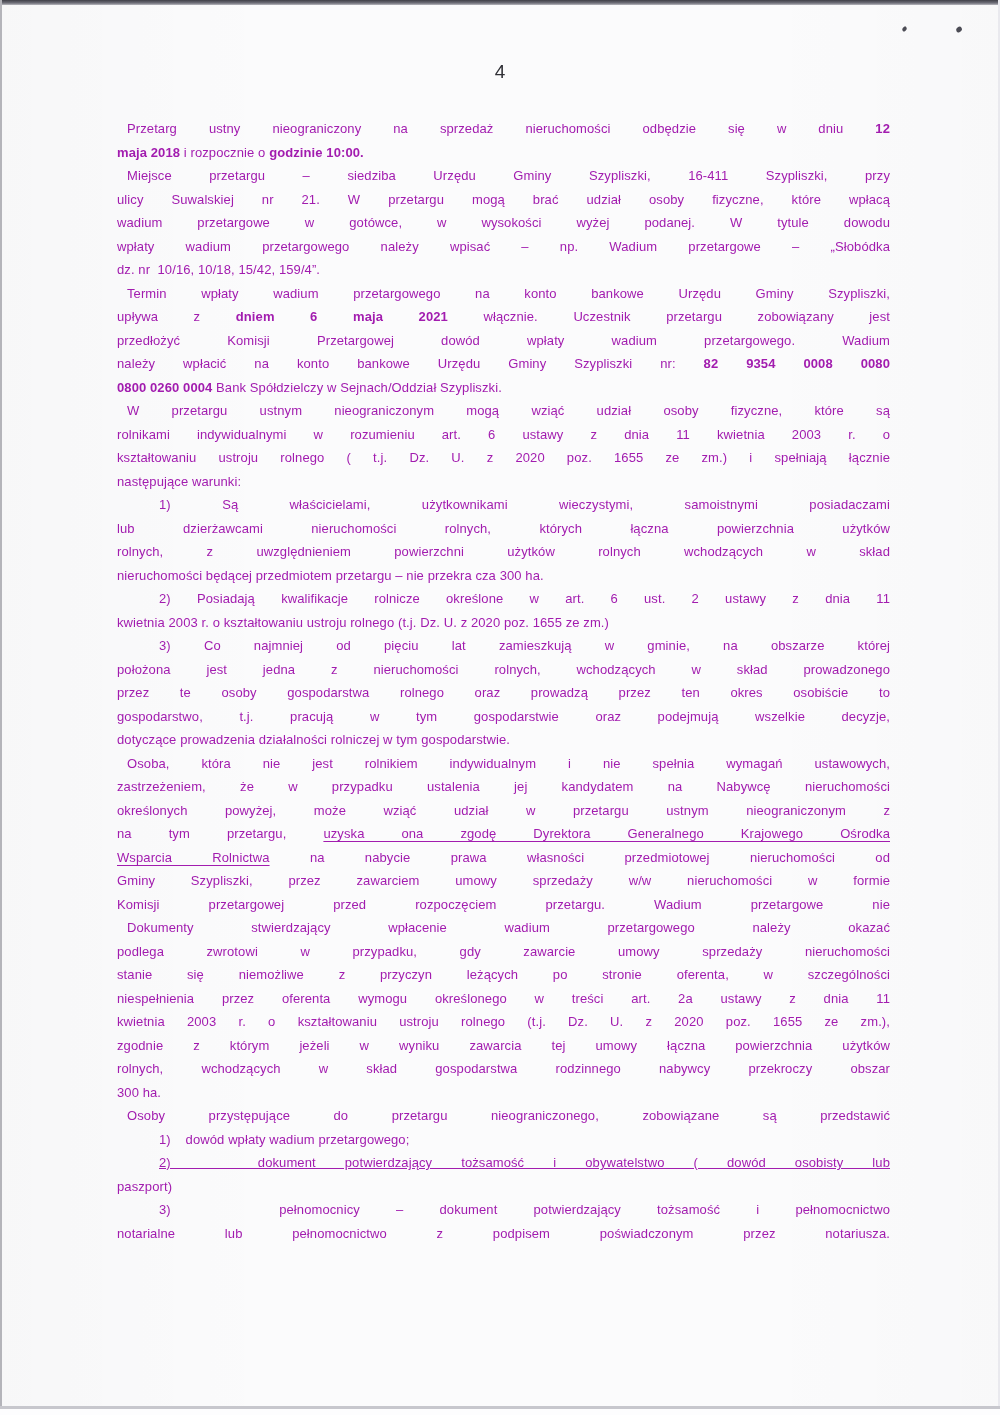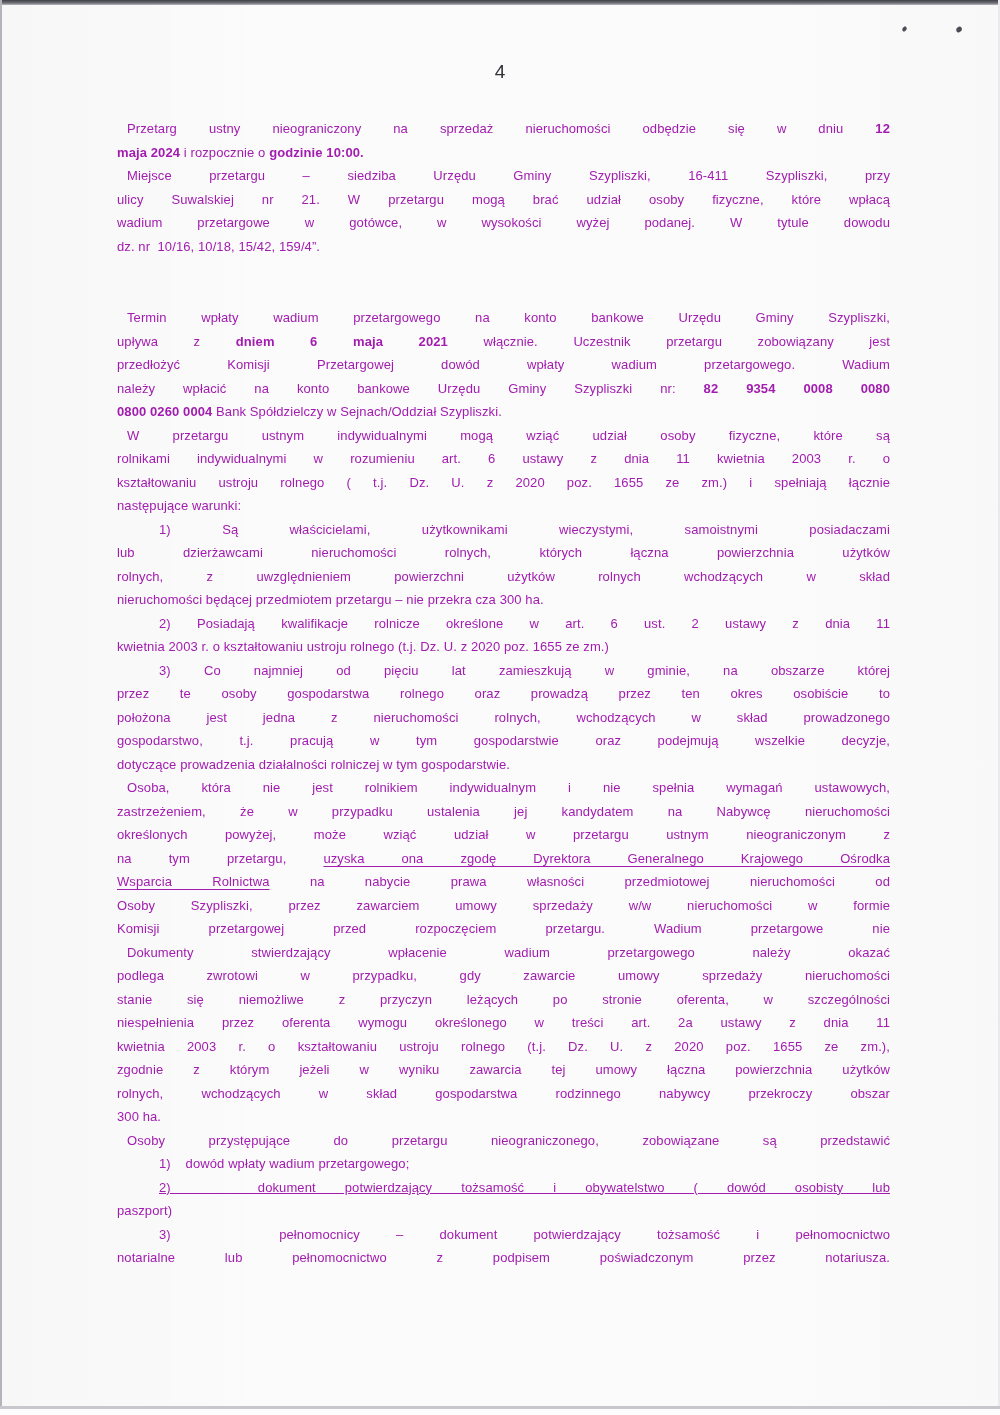--- a/index.html
+++ b/index.html
@@ -75,51 +75,52 @@
   <div class="edge-right"></div>
   <div class="edge-bottom"></div>
   <div class="below-bottom"></div>
   <div class="speck speck-1"></div>
   <div class="speck speck-2"></div>
 
   <div class="page-number">4</div>
 
   <div class="text-block">
       <div class="line" style="padding-left: 10px;"><span>Przetarg ustny nieograniczony na sprzedaż nieruchomości odbędzie się w dniu </span><span class="b">12</span></div>
-      <div class="line last"><span class="b">maja 2024</span><span> i rozpocznie o </span><span class="b">godzinie 10:00.</span></div>
+      <div class="line last"><span class="b">maja 2018</span><span> i rozpocznie o </span><span class="b">godzinie 10:00.</span></div>
       <div class="line" style="padding-left: 10px;"><span>Miejsce przetargu – siedziba Urzędu Gminy Szypliszki, 16-411 Szypliszki, przy</span></div>
       <div class="line"><span>ulicy Suwalskiej nr 21. W przetargu mogą brać udział osoby fizyczne, które wpłacą</span></div>
       <div class="line"><span>wadium przetargowe w gotówce, w wysokości wyżej podanej. W tytule dowodu</span></div>
+      <div class="line"><span>wpłaty wadium przetargowego należy wpisać – np. Wadium przetargowe – „Słobódka</span></div>
       <div class="line last"><span>dz. nr  10/16, 10/18, 15/42, 159/4”.</span></div>
-      <div class="line" style="padding-left: 10px; margin-top: 48px;"><span>Termin wpłaty wadium przetargowego na konto bankowe Urzędu Gminy Szypliszki,</span></div>
+      <div class="line" style="padding-left: 10px;"><span>Termin wpłaty wadium przetargowego na konto bankowe Urzędu Gminy Szypliszki,</span></div>
       <div class="line"><span>upływa z </span><span class="b">dniem 6 maja 2021</span><span> włącznie. Uczestnik przetargu zobowiązany jest</span></div>
       <div class="line"><span>przedłożyć Komisji Przetargowej dowód wpłaty wadium przetargowego. Wadium</span></div>
       <div class="line"><span>należy wpłacić na konto bankowe Urzędu Gminy Szypliszki nr: </span><span class="b">82 9354 0008 0080</span></div>
       <div class="line last"><span class="b">0800 0260 0004</span><span> Bank Spółdzielczy w Sejnach/Oddział Szypliszki.</span></div>
-      <div class="line" style="padding-left: 10px;"><span>W przetargu ustnym indywidualnymi mogą wziąć udział osoby fizyczne, które są</span></div>
+      <div class="line" style="padding-left: 10px;"><span>W przetargu ustnym nieograniczonym mogą wziąć udział osoby fizyczne, które są</span></div>
       <div class="line"><span>rolnikami indywidualnymi w rozumieniu art. 6 ustawy z dnia 11 kwietnia 2003 r. o</span></div>
       <div class="line"><span>kształtowaniu ustroju rolnego ( t.j. Dz. U. z 2020 poz. 1655 ze zm.) i spełniają łącznie</span></div>
       <div class="line last"><span>następujące warunki:</span></div>
       <div class="line" style="padding-left: 42px;"><span>1) Są właścicielami, użytkownikami wieczystymi, samoistnymi posiadaczami</span></div>
       <div class="line"><span>lub dzierżawcami nieruchomości rolnych, których łączna powierzchnia użytków</span></div>
       <div class="line"><span>rolnych, z uwzględnieniem powierzchni użytków rolnych wchodzących w skład</span></div>
       <div class="line last"><span>nieruchomości będącej przedmiotem przetargu – nie przekra cza 300 ha.</span></div>
       <div class="line" style="padding-left: 42px;"><span>2) Posiadają kwalifikacje rolnicze określone w art. 6 ust. 2 ustawy z dnia 11</span></div>
       <div class="line last"><span>kwietnia 2003 r. o kształtowaniu ustroju rolnego (t.j. Dz. U. z 2020 poz. 1655 ze zm.)</span></div>
       <div class="line" style="padding-left: 42px;"><span>3) Co najmniej od pięciu lat zamieszkują w gminie, na obszarze której</span></div>
+      <div class="line"><span>położona jest jedna z nieruchomości rolnych, wchodzących w skład prowadzonego</span></div>
       <div class="line"><span>przez te osoby gospodarstwa rolnego oraz prowadzą przez ten okres osobiście to</span></div>
-      <div class="line"><span>położona jest jedna z nieruchomości rolnych, wchodzących w skład prowadzonego</span></div>
       <div class="line"><span>gospodarstwo, t.j. pracują w tym gospodarstwie oraz podejmują wszelkie decyzje,</span></div>
       <div class="line last"><span>dotyczące prowadzenia działalności rolniczej w tym gospodarstwie.</span></div>
       <div class="line" style="padding-left: 10px;"><span>Osoba, która nie jest rolnikiem indywidualnym i nie spełnia wymagań ustawowych,</span></div>
       <div class="line"><span>zastrzeżeniem, że w przypadku ustalenia jej kandydatem na Nabywcę nieruchomości</span></div>
       <div class="line"><span>określonych powyżej, może wziąć udział w przetargu ustnym nieograniczonym z</span></div>
       <div class="line"><span>na tym przetargu, </span><span class="u">uzyska ona zgodę Dyrektora Generalnego Krajowego Ośrodka</span></div>
       <div class="line"><span class="u">Wsparcia Rolnictwa</span><span> na nabycie prawa własności przedmiotowej nieruchomości od</span></div>
-      <div class="line"><span>Osoby Szypliszki, przez zawarciem umowy sprzedaży w/w nieruchomości w formie</span></div>
+      <div class="line"><span>Gminy Szypliszki, przez zawarciem umowy sprzedaży w/w nieruchomości w formie</span></div>
       <div class="line"><span>Komisji przetargowej przed rozpoczęciem przetargu. Wadium przetargowe nie</span></div>
       <div class="line" style="padding-left: 10px;"><span>Dokumenty stwierdzający wpłacenie wadium przetargowego należy okazać</span></div>
       <div class="line"><span>podlega zwrotowi w przypadku, gdy zawarcie umowy sprzedaży nieruchomości</span></div>
       <div class="line"><span>stanie się niemożliwe z przyczyn leżących po stronie oferenta, w szczególności</span></div>
       <div class="line"><span>niespełnienia przez oferenta wymogu określonego w treści art. 2a ustawy z dnia 11</span></div>
       <div class="line"><span>kwietnia 2003 r. o kształtowaniu ustroju rolnego (t.j. Dz. U. z 2020 poz. 1655 ze zm.),</span></div>
       <div class="line"><span>zgodnie z którym jeżeli w wyniku zawarcia tej umowy łączna powierzchnia użytków</span></div>
       <div class="line"><span>rolnych, wchodzących w skład gospodarstwa rodzinnego nabywcy przekroczy obszar</span></div>
       <div class="line last"><span>300 ha.</span></div>
       <div class="line" style="padding-left: 10px;"><span>Osoby przystępujące do przetargu nieograniczonego, zobowiązane są przedstawić</span></div>

